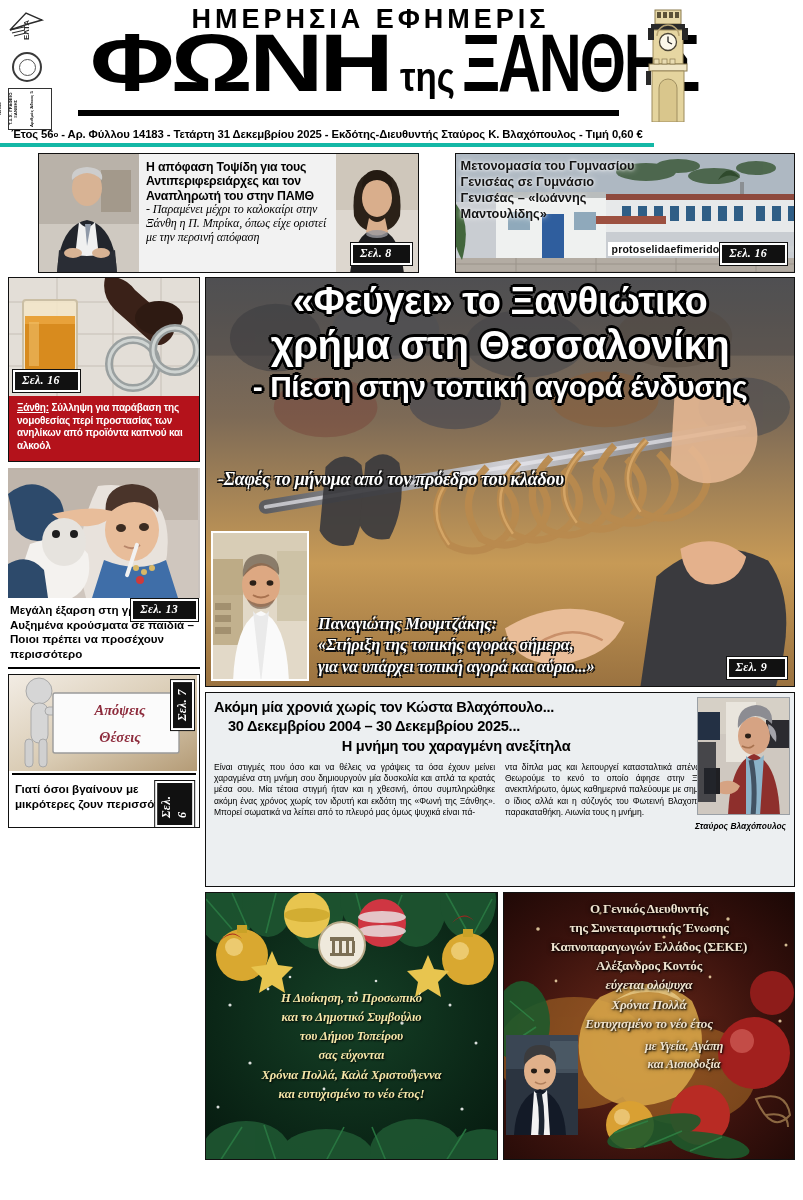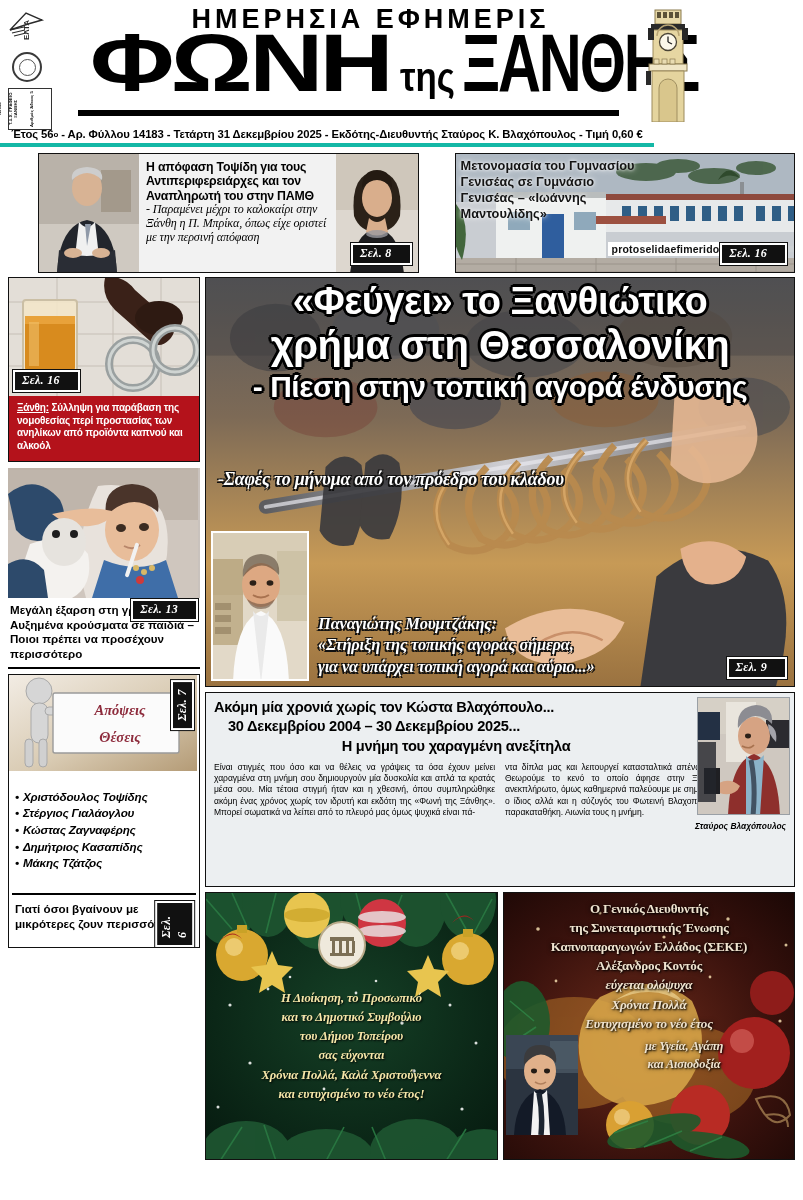--- a/index.html
+++ b/index.html
@@ -490,27 +490,20 @@
             <rect x="30" y="64" width="8" height="28" rx="4" fill="#d0d0d0" stroke="#a9a9a9"></rect>
             <rect x="36" y="32" width="30" height="8" rx="4" fill="#d6d6d6" stroke="#a9a9a9"></rect>
             <rect x="44" y="18" width="126" height="60" rx="2" fill="#fbfbfb" stroke="#9b9b9b" stroke-width="1.4"></rect>
           </svg>
           <div class="op-title">
             <div>Απόψεις</div>
             <div>Θέσεις</div>
           </div>
           <div class="badge-vert" style="right:5px; top:5px;">Σελ. 7</div>
         </div>
-        <ul class="op-list" id="op-list">
-            <li>Χριστόδουλος Τοψίδης</li>
-            <li>Στέργιος Γιαλάογλου</li>
-            <li>Κώστας Ζαγναφέρης</li>
-            <li>Δημήτριος Κασαπίδης</li>
-            <li>Μάκης Τζάτζος</li>
-          </ul>
         <div class="op-rule"></div>
         <div class="op-foot">
           <div class="badge-vert" style="right:5px; top:6px;">Σελ. 6</div>
           <span>Γιατί όσοι βγαίνουν με μικρότερες ζουν περισσότερο;</span>
         </div>
       </div>
     </div>
 
     <div class="col-right">
 

